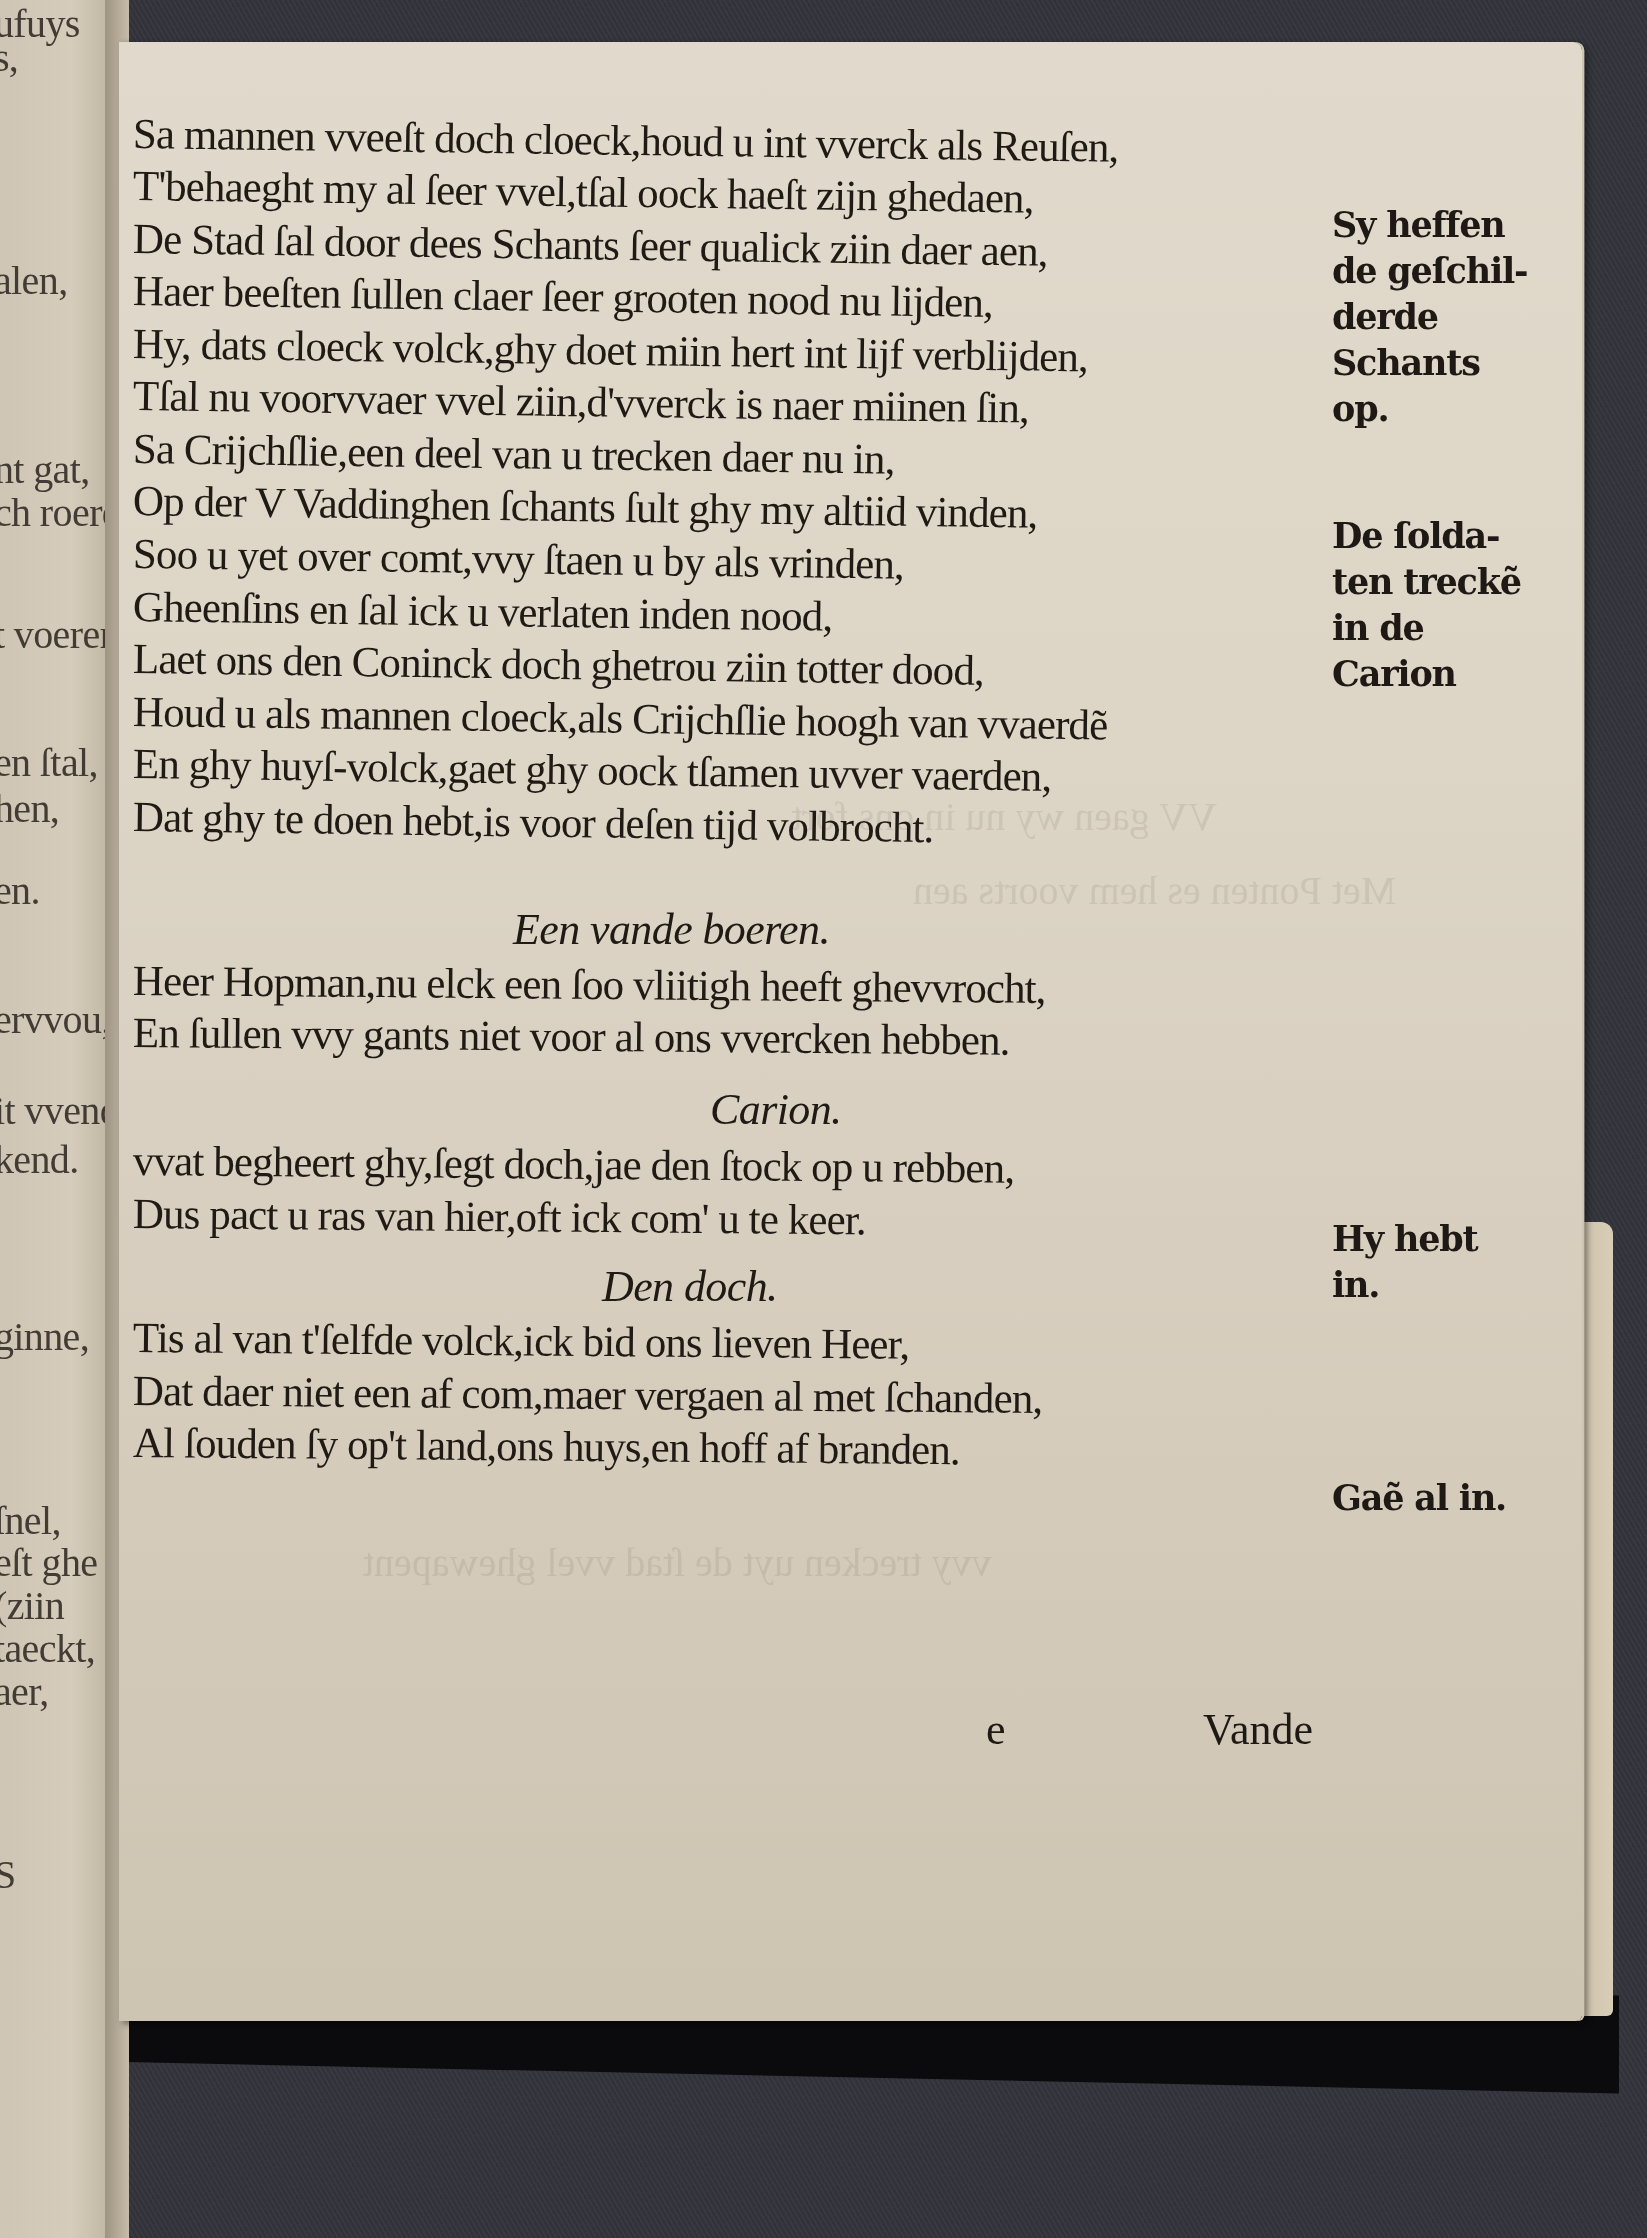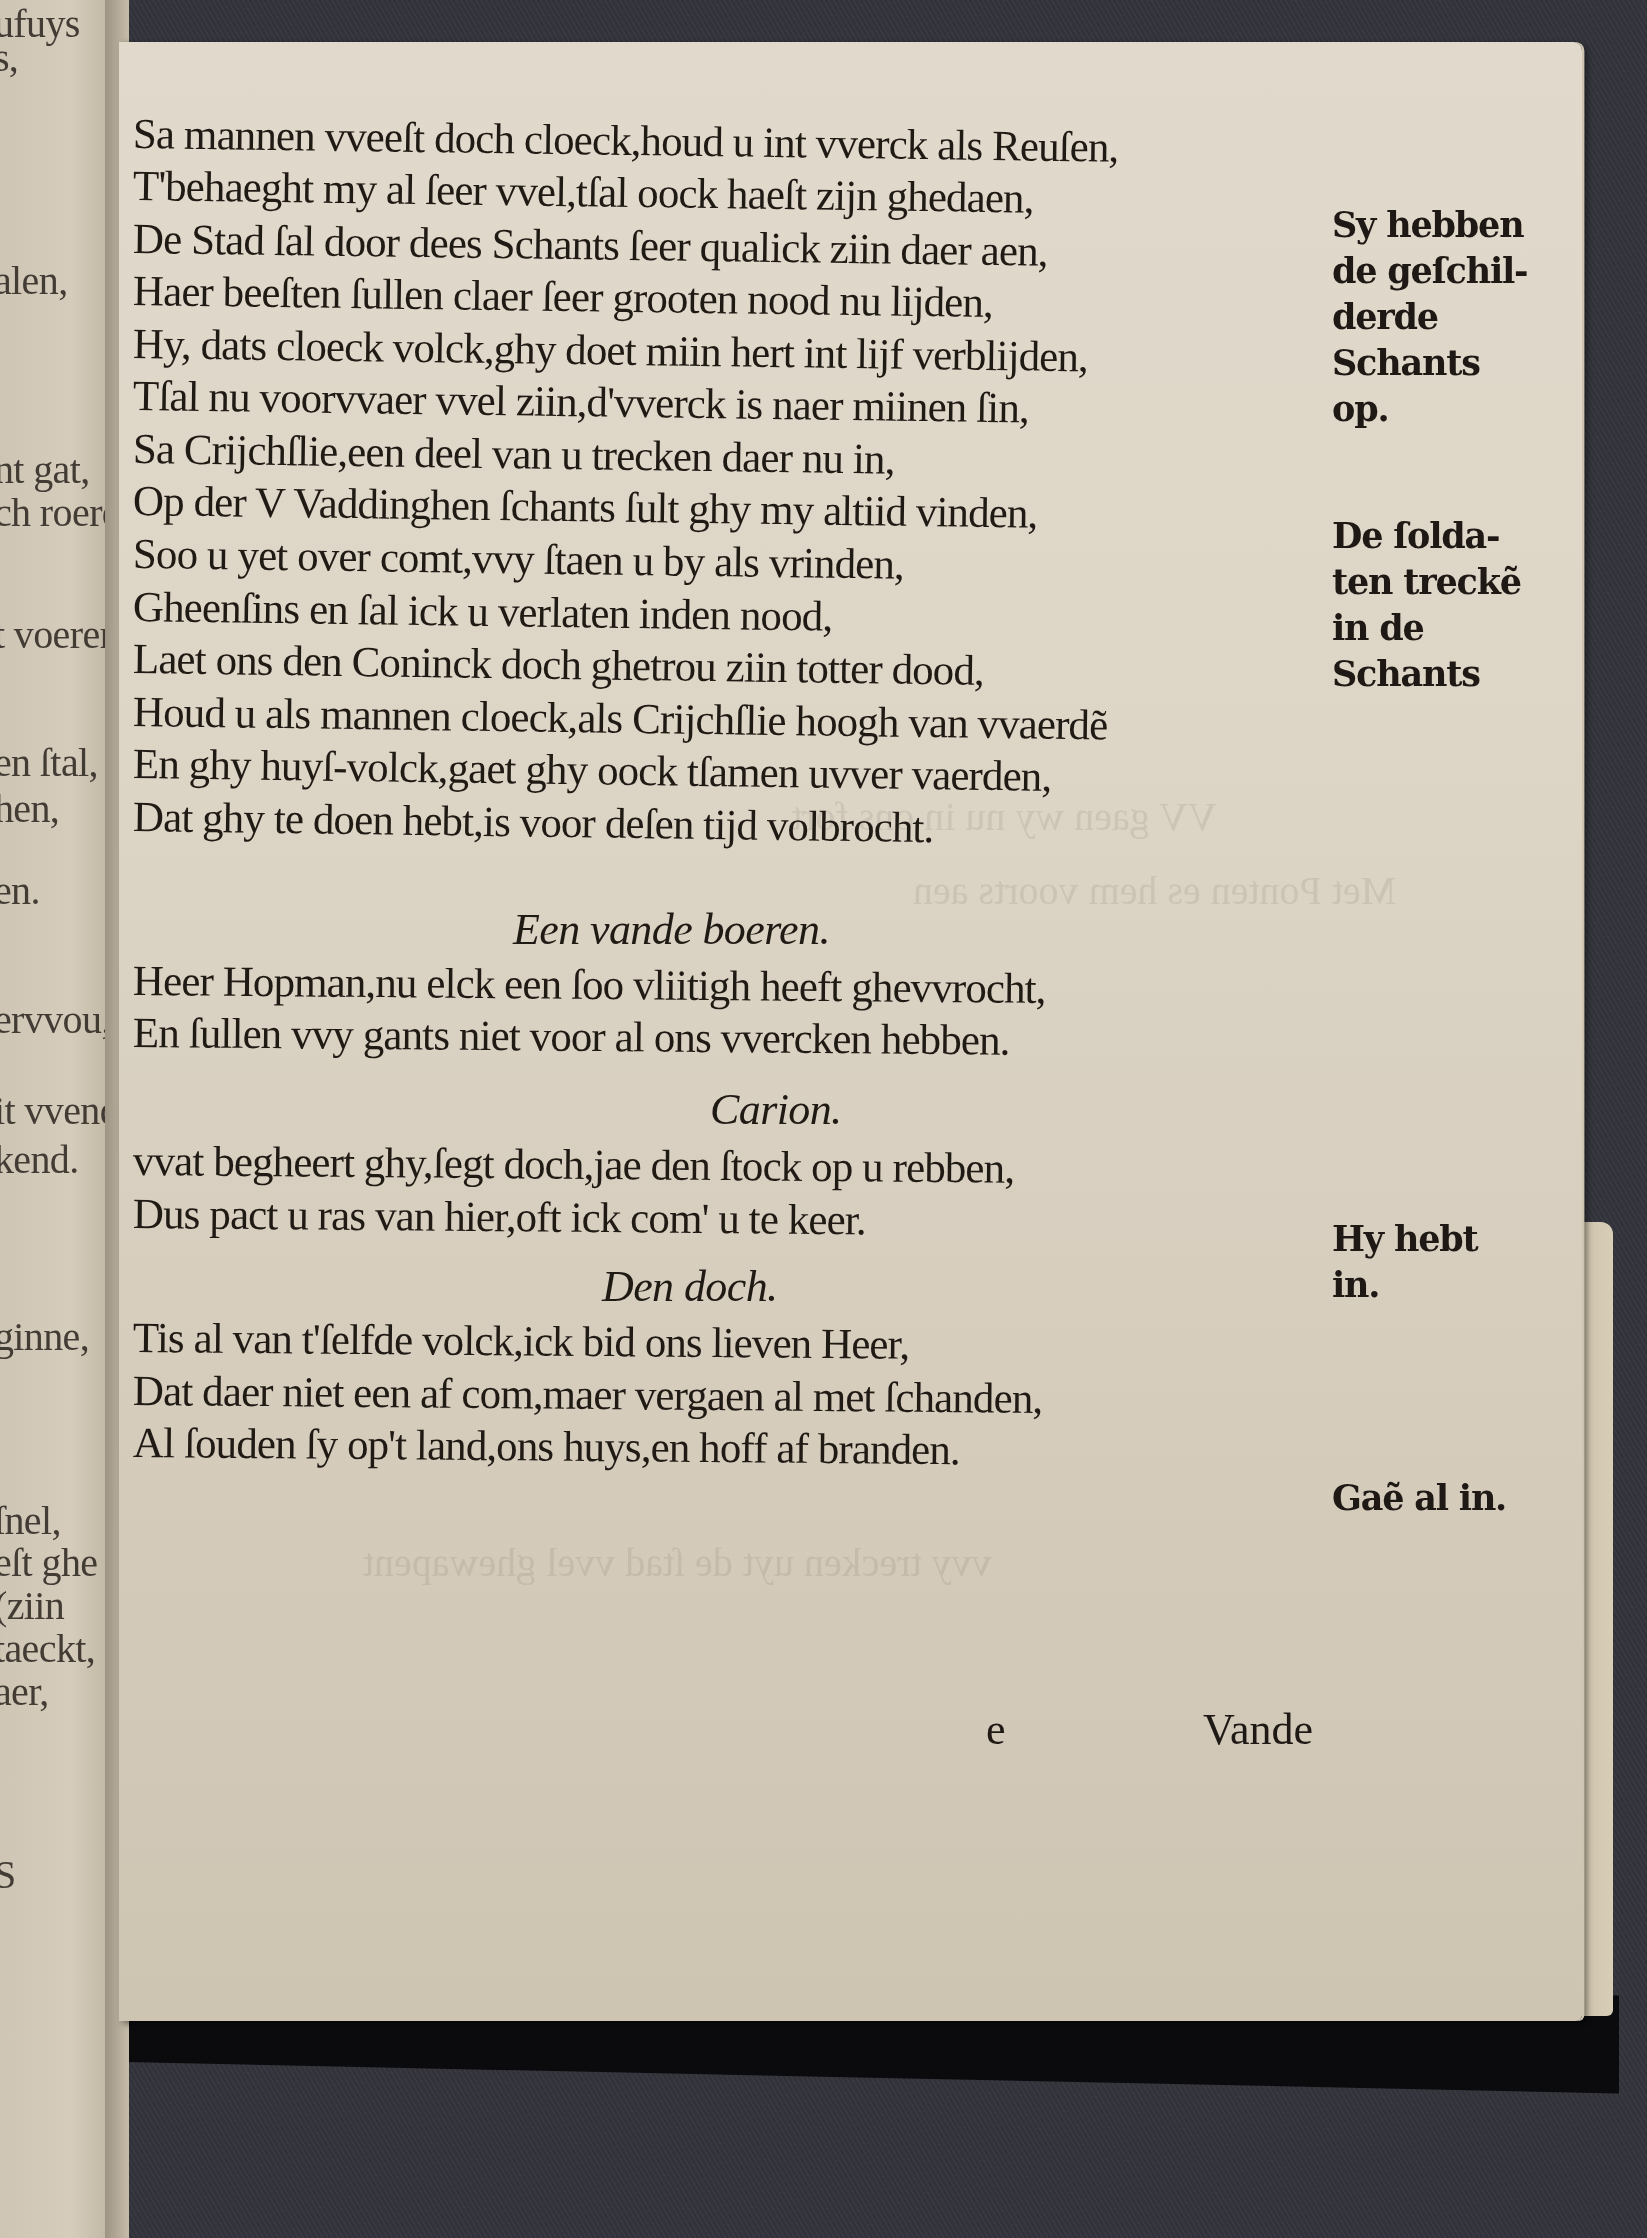--- a/index.html
+++ b/index.html
@@ -136,29 +136,29 @@
 
 <div class="speaker" style="left:602px; top:1261px;">Den doch.</div>
 
 <div id="block4">
     <div class="verse" style="top: 1313px; transform: rotate(0.5deg);">Tis al van t'ſelfde volck,ick bid ons lieven  Heer,</div>
     <div class="verse" style="top: 1366px; transform: rotate(0.5deg);">Dat daer niet een af com,maer vergaen al met ſchanden,</div>
     <div class="verse" style="top: 1418px; transform: rotate(0.5deg);">Al ſouden ſy op't land,ons huys,en hoff af branden.</div>
   </div>
 
 <div id="margins">
-    <div class="marginal" style="top: 202px;">Sy hebben
+    <div class="marginal" style="top: 202px;">Sy heffen
 de geſchil-
 derde
 Schants
 op.</div>
     <div class="marginal" style="top: 513px;">De ſolda-
 ten treckẽ
 in de
-Schants</div>
+Carion</div>
     <div class="marginal" style="top: 1216px;">Hy hebt
 in.</div>
     <div class="marginal" style="top: 1475px;">Gaẽ al in.</div>
   </div>
 
 <div class="catch" style="left:986px;">e</div>
 <div class="catch" style="left:1179px;margin-left:24px;">Vande</div>
 
 
 </body></html>

